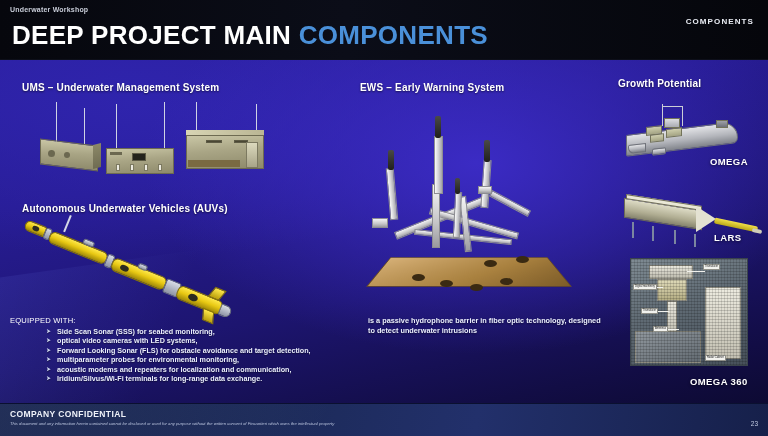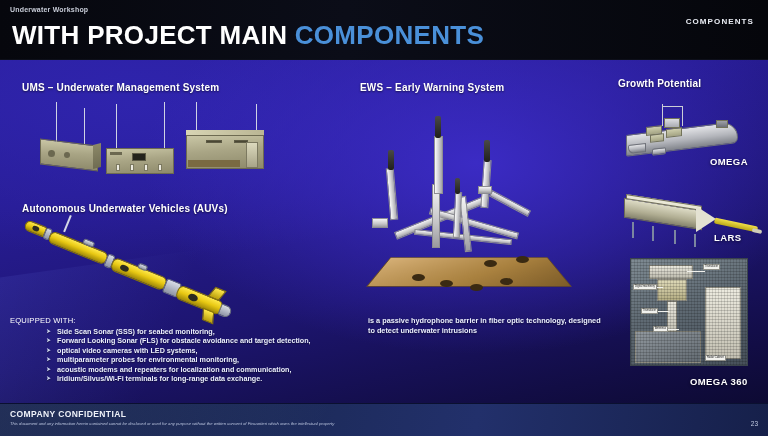--- a/index.html
+++ b/index.html
@@ -202,21 +202,21 @@
   }
   .omega-lead { position:absolute; background:#f0f0ec; height:1px; z-index:4; }
 </style>
 </head>
 <body>
 
 <div id="slide">
 
   <div id="header">
     <div id="eyebrow">Underwater Workshop</div>
-    <div id="slide-title"><span>WITH PROJECT MAIN </span><span class="accent">COMPONENTS</span></div>
+    <div id="slide-title"><span>DEEP PROJECT MAIN </span><span class="accent">COMPONENTS</span></div>
     <div id="brand-logo">COMPONENTS</div>
   </div>
 
   <div id="body-area">
 
     <div class="sheen" style="left:-40px;top:200px;width:340px;height:150px;transform:rotate(-8deg);"></div>
 
     <div class="sec-head" style="left:22px;top:22px;">UMS – Underwater Management System</div>
 
     <div class="art" style="left:20px;top:42px;width:250px;height:80px;">
@@ -269,22 +269,22 @@
         <div class="auv-band" style="left:212px;top:9px;width:12px;height:12px;border-radius:2px 6px 6px 2px;"></div>
         <div class="auv-band" style="left:60px;top:0px;width:12px;height:6px;"></div>
         <div class="auv-band" style="left:120px;top:2px;width:10px;height:6px;"></div>
       </div>
     </div>
 
     <div id="equipped" style="top:256px;">
       <div id="equipped-title">EQUIPPED WITH:</div>
       <ul>
         <li>Side Scan Sonar (SSS) for seabed monitoring,</li>
+        <li>optical video cameras with LED systems,</li>
         <li>Forward Looking Sonar (FLS) for obstacle avoidance and target detection,</li>
-        <li>optical video cameras with LED systems,</li>
         <li>multiparameter probes for environmental monitoring,</li>
         <li>acoustic modems and repeaters for localization and communication,</li>
         <li>Iridium/Silvus/Wi-Fi terminals for long-range data exchange.</li>
       </ul>
     </div>
 
     <div class="sec-head" style="left:360px;top:22px;">EWS – Early Warning System</div>
 
     <div id="ews-art" style="left:370px;top:48px;">
 

